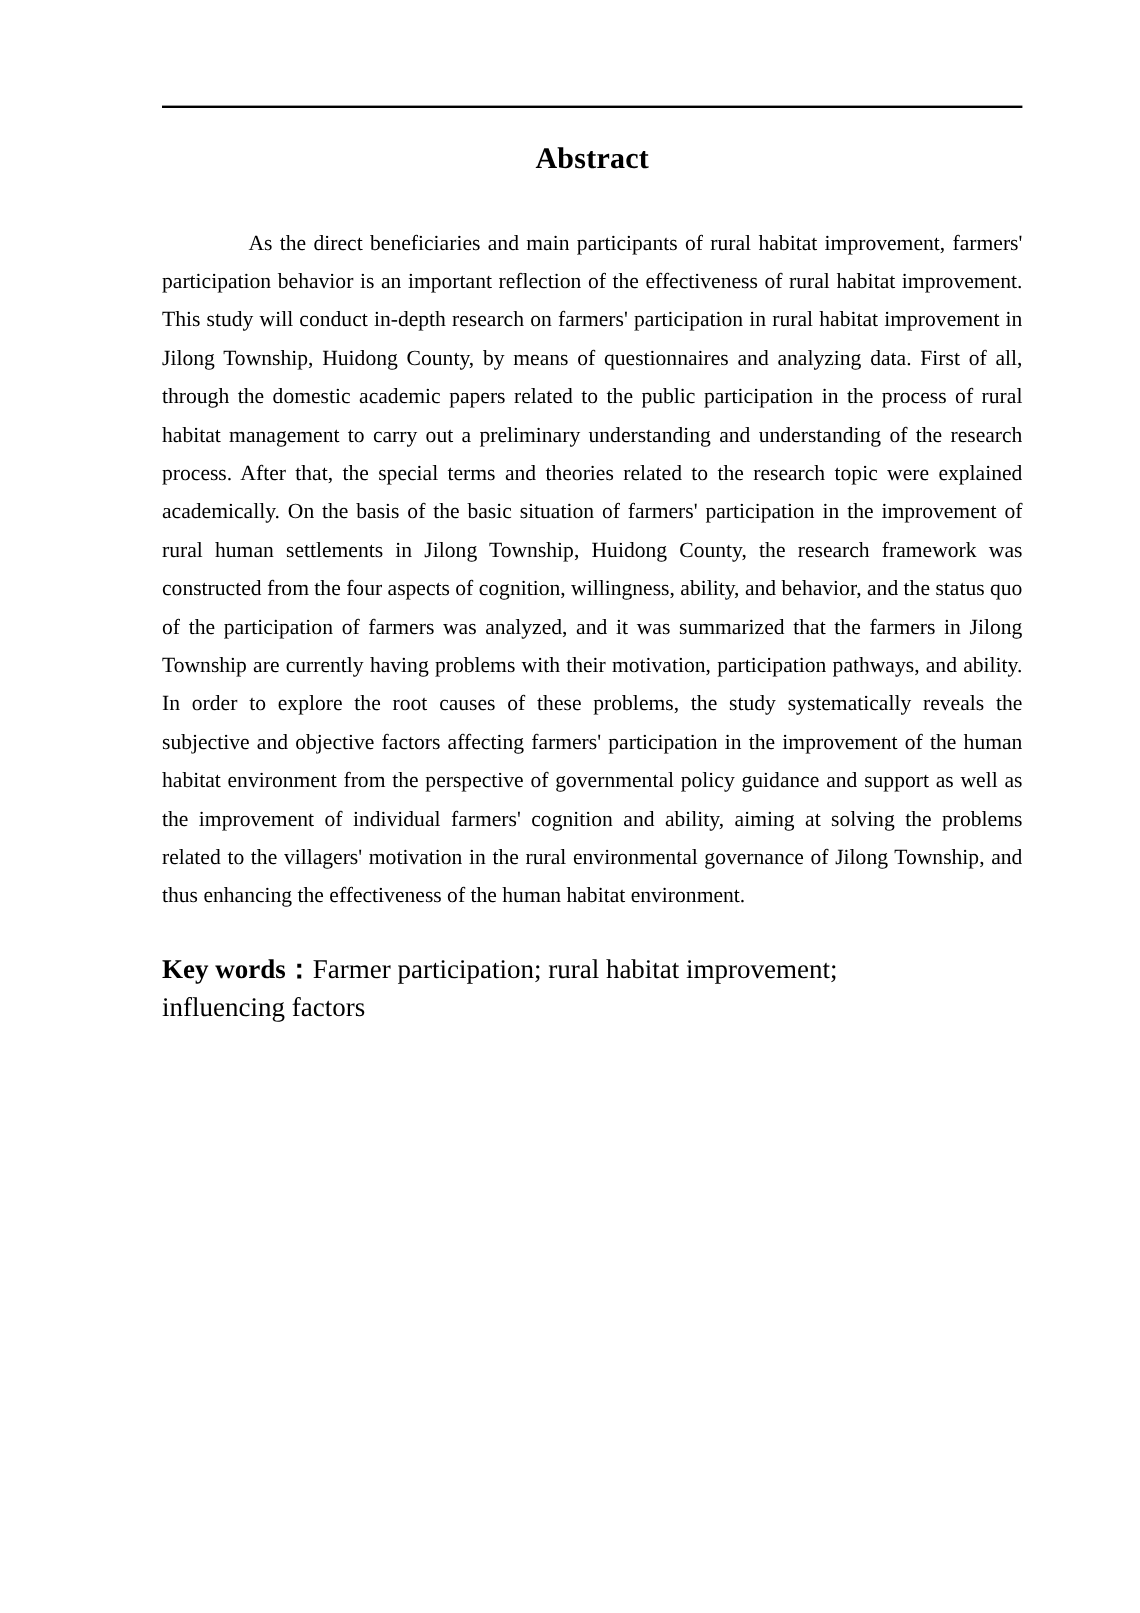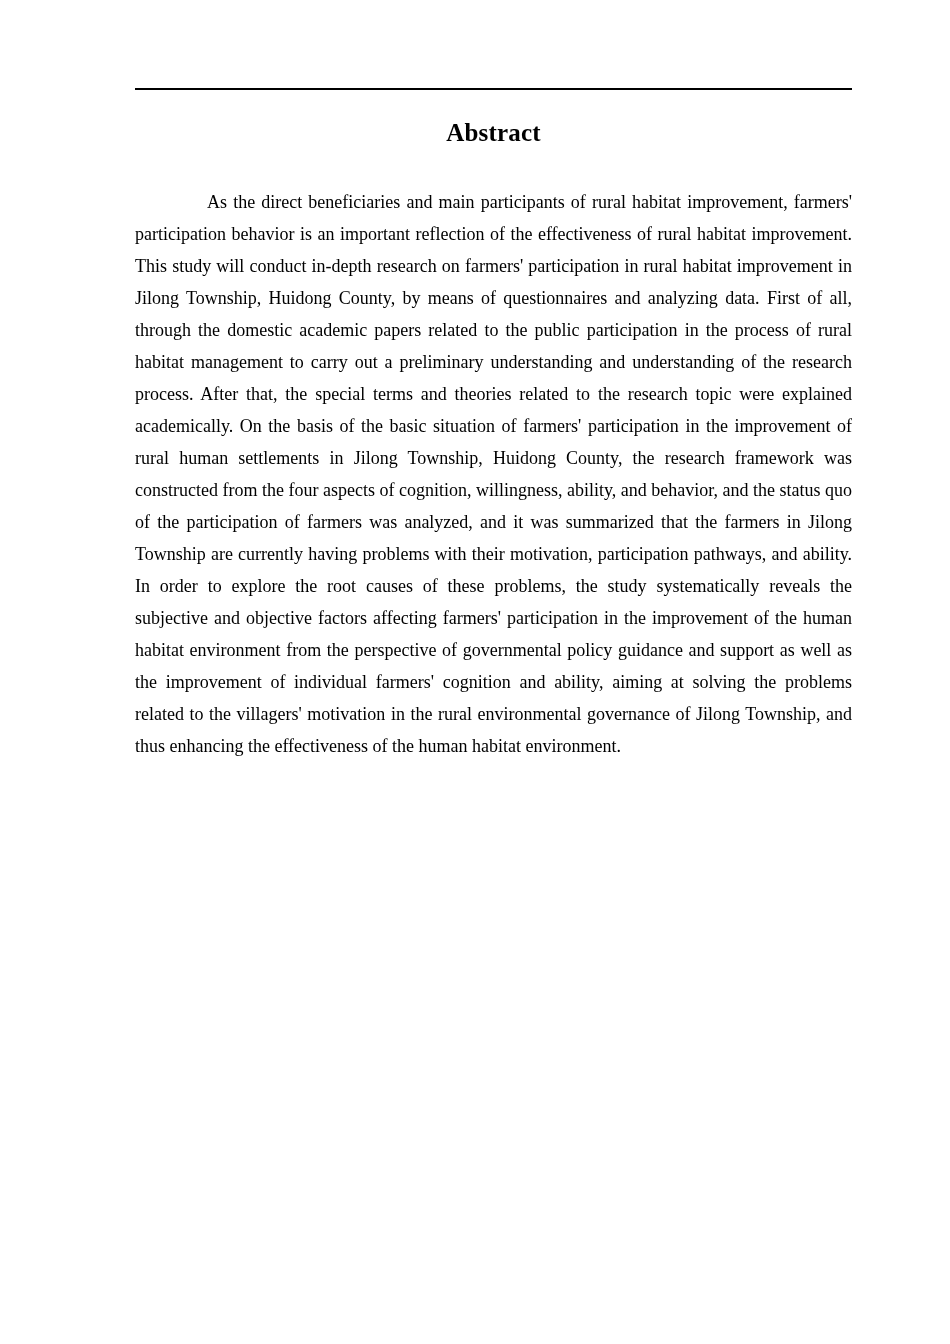--- a/index.html
+++ b/index.html
@@ -87,15 +87,18 @@
 <div class="page">
 
   <div class="header-rule"></div>
 
   <div class="content">
 
     <h1 class="doc-title">Abstract</h1>
 
     <p class="abstract-body">As the direct beneficiaries and main participants of rural habitat improvement, farmers' participation behavior is an important reflection of the effectiveness of rural habitat improvement. This study will conduct in-depth research on farmers' participation in rural habitat improvement in Jilong Township, Huidong County, by means of questionnaires and analyzing data. First of all, through the domestic academic papers related to the public participation in the process of rural habitat management to carry out a preliminary understanding and understanding of the research process. After that, the special terms and theories related to the research topic were explained academically. On the basis of the basic situation of farmers' participation in the improvement of rural human settlements in Jilong Township, Huidong County, the research framework was constructed from the four aspects of cognition, willingness, ability, and behavior, and the status quo of the participation of farmers was analyzed, and it was summarized that the farmers in Jilong Township are currently having problems with their motivation, participation pathways, and ability. In order to explore the root causes of these problems, the study systematically reveals the subjective and objective factors affecting farmers' participation in the improvement  of the human habitat environment from the perspective of governmental policy guidance and support as well as the improvement of individual farmers' cognition and ability, aiming at solving the problems related to the villagers' motivation in the rural environmental governance of Jilong Township, and thus enhancing the effectiveness of the human habitat environment.</p>
 
+    <p class="keywords">
+      <span class="keywords-label">Key words：</span><span class="keywords-value">Farmer participation; rural habitat improvement; influencing factors</span>
+    </p>
 
   </div>
 </div>
 
 </body></html>

